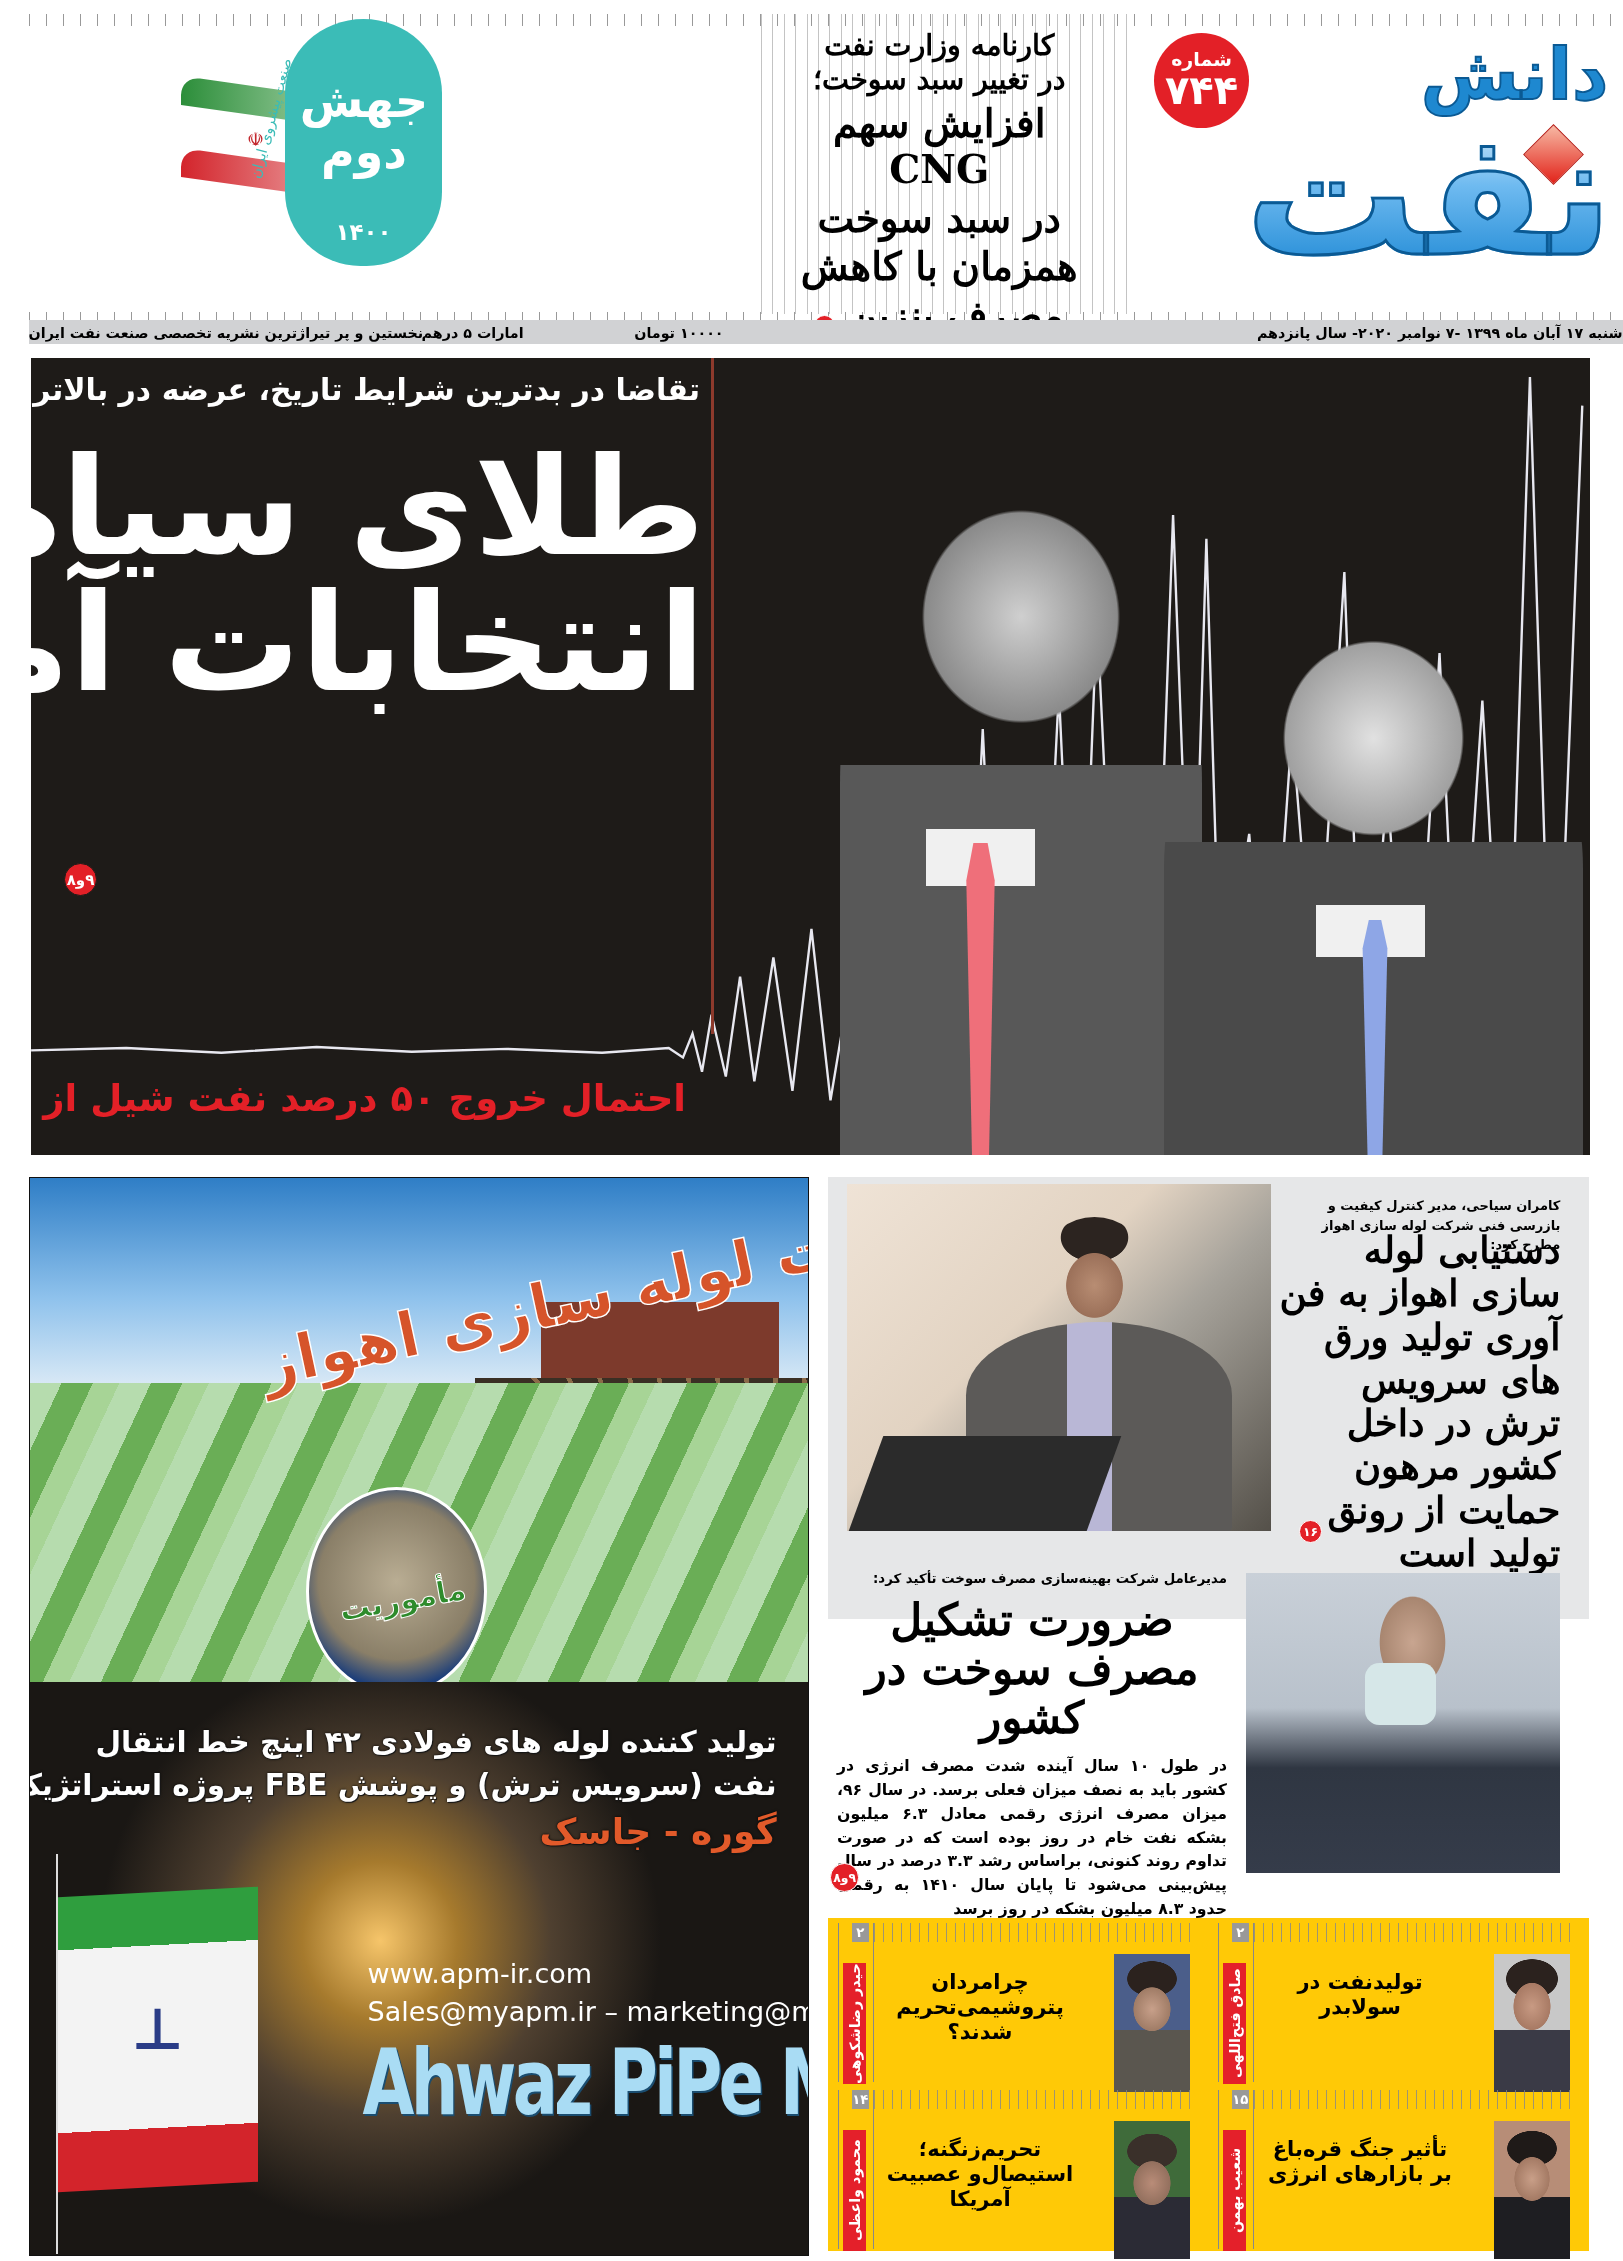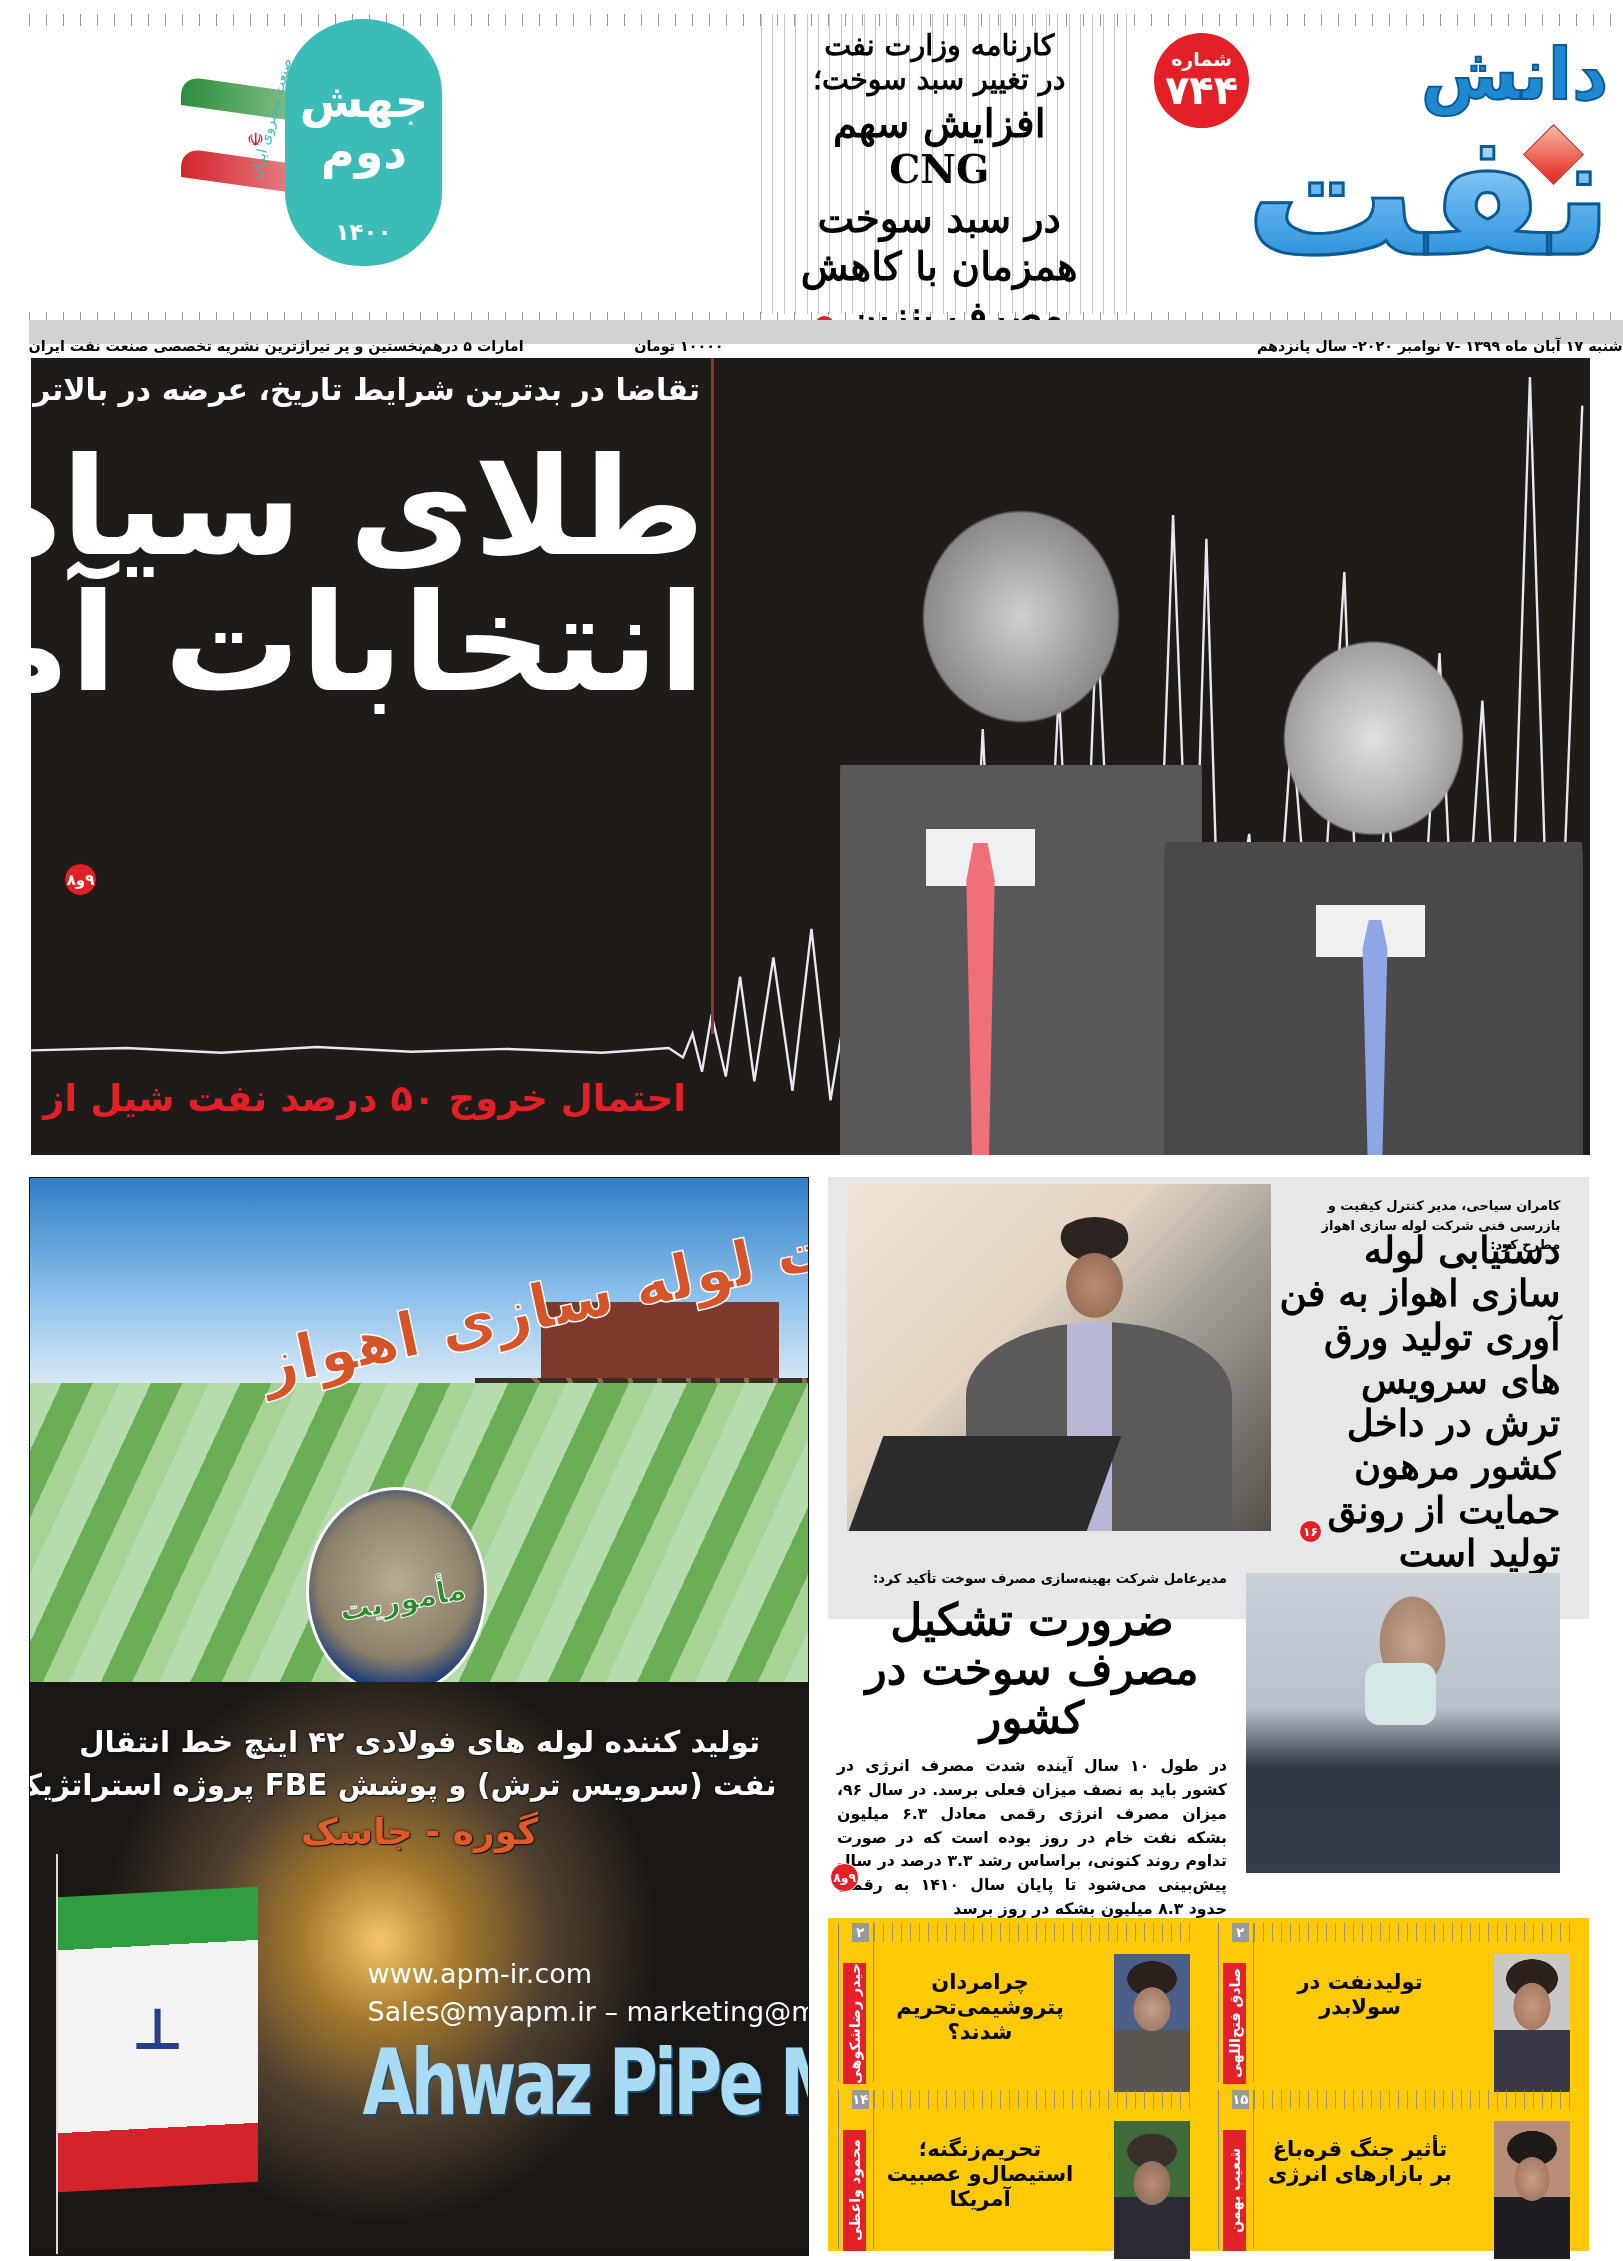--- a/index.html
+++ b/index.html
@@ -42,21 +42,21 @@
   .emblem .q-text { position: absolute; left: 143px; top: 57px; width: 138px; text-align: center; color: #fff;
     font-size: 46px; font-weight: 900; line-height: 1.1; }
   .emblem .q-year { position: absolute; left: 157px; top: 200px; width: 109px; text-align: center; color: #fff; font-size: 23px; font-weight: 700; }
   .emblem .q-sub { position: absolute; left: 95px; top: 157px; color: #3bbcb7; font-size: 14.3px; transform: rotate(-75deg); transform-origin: left top; }
   .flag-wave { position: absolute; left: 28.6px; width: 200px; height: 28.6px; border-radius: 19px 0 28.6px 0; }
   .flag-wave.green { top: 71px; background: linear-gradient(to right, #2c8e3a, #c5e3c4); transform: skewY(8deg); }
   .flag-wave.red { top: 143px; background: linear-gradient(to right, #d3242b, #f2c7c7); transform: skewY(8deg); }
   .flag-emblem { position: absolute; left: 95px; top: 109px; color: #c2272d; font-size: 19px; font-weight: 900; }
 
   .dateline { left: 28.6px; top: 320px; width: 1594px; height: 24px; background: #d1d2d4; }
-  .dateline span { position: absolute; top: 18px; font-size: 14.3px; font-weight: 700; white-space: nowrap; font-family: "DejaVu Sans", sans-serif; }
+  .dateline span { position: absolute; top: 5px; font-size: 14.3px; font-weight: 700; white-space: nowrap; font-family: "DejaVu Sans", sans-serif; }
 
   
   .hero { left: 31px; top: 358px; width: 1559px; height: 797px; background: #1e1b18; overflow: hidden; }
   .hero .redline { position: absolute; left: 680px; top: 0; width: 2.9px; height: 676px; background: #8d3a2c; }
   .seis { position: absolute; left: 0; top: 0; width: 1559px; height: 797px; }
   .hero .kicker { position: absolute; right: 890px; top: 14.3px; color: #fff; font-size: 30px; font-weight: 900; white-space: nowrap; }
   .hero .title { position: absolute; right: 885px; top: 81px; color: #fff; font-size: 136px; font-weight: 900; line-height: 1.0; text-align: right; white-space: nowrap; letter-spacing: -3.8px; }
   .hero .sub { position: absolute; right: 904px; top: 719px; color: #e32027; font-size: 37px; font-weight: 900; white-space: nowrap; }
   .hero .page-dot.big { position: absolute; left: 33px; top: 505px; width: 33px; height: 33px; font-size: 15px; border: 1.9px solid #1e1b18; }
   .portrait { position: absolute; border-radius: 45% 45% 0 0; }
@@ -79,21 +79,21 @@
     background: repeating-linear-gradient(115deg, #b6dcae 0 28.6px, #6aae56 28.6px 57px, #a7d496 57px 81px); }
   .ad .pipes-dark { position: absolute; right: 0; top: 200px; width: 333px; height: 76px;
     background: repeating-radial-gradient(circle at 19px 38px, #3a2f24 0 24px, #8b6a48 24px 28.6px); }
   .ad .company { position: absolute; left: 224px; top: 76px; font-size: 62px; font-weight: 900; color: #d6542a;
     -webkit-text-stroke: 1.4px #fff; transform: rotate(-12deg); white-space: nowrap; }
   .ad .globe { position: absolute; left: 276px; top: 309px; width: 181px; height: 209px; border-radius: 50%;
     background: radial-gradient(circle at 50% 45%, #b9ad93 0%, #8a7f68 55%, #1c3e7a 75%); border: 3.8px solid #fff; }
   .ad .globe-label { position: absolute; left: 309px; top: 404px; font-size: 30px; font-weight: 900; color: #2e8b2c; -webkit-text-stroke: 1px #fff; transform: rotate(-10deg); }
   .ad .factory { position: absolute; left: 0; top: 504px; width: 100%; height: 575px;
     background: radial-gradient(ellipse 40% 55% at 45% 45%, #f6c56a 0%, #a67a2d 25%, #4f4030 55%, #1a1714 90%); }
-  .ad .ad-line { position: absolute; left: 33px; width: 714px; text-align: center; color: #fff; font-weight: 900; white-space: nowrap; text-shadow: 0 0 2.9px #000, 1px 1px 0 #222; }
+  .ad .ad-line { position: absolute; left: 33px; width: 714px; text-align: right; color: #fff; font-weight: 900; white-space: nowrap; text-shadow: 0 0 2.9px #000, 1px 1px 0 #222; }
   .ad .l1 { top: 547px; font-size: 29.5px; }
   .ad .l2 { top: 590px; font-size: 29.5px; }
   .ad .l3 { top: 633px; font-size: 36px; color: #e25a2a; }
   .ad .flagcloth { position: absolute; left: 28.6px; top: 714px; width: 200px; height: 295px;
     background: linear-gradient(to bottom, #2f9e3e 0 18%, #f3f3f3 18% 80%, #d3242b 80%); transform: skewY(-3deg); }
   .ad .flagpole { position: absolute; left: 26px; top: 676px; width: 2.9px; height: 400px; background: #ddd; }
   .ad .flaglogo { position: absolute; left: 90px; top: 818px; width: 76px; height: 124px; color: #2a3c87; font-size: 57px; font-weight: 900; text-align: center; }
   .ad .web { position: absolute; left: 338px; top: 780px; font-family: "DejaVu Sans", sans-serif; color: #fff; font-size: 27px; direction: ltr; white-space: nowrap; }
   .ad .email { position: absolute; left: 338px; top: 818px; font-family: "DejaVu Sans", sans-serif; color: #fff; font-size: 27px; direction: ltr; white-space: nowrap; }
   .ad .brand { position: absolute; left: 333px; top: 852px; font-family: "DejaVu Sans", sans-serif; font-weight: 900; font-size: 67px; letter-spacing: -3.8px; color: #a9dcf4;

